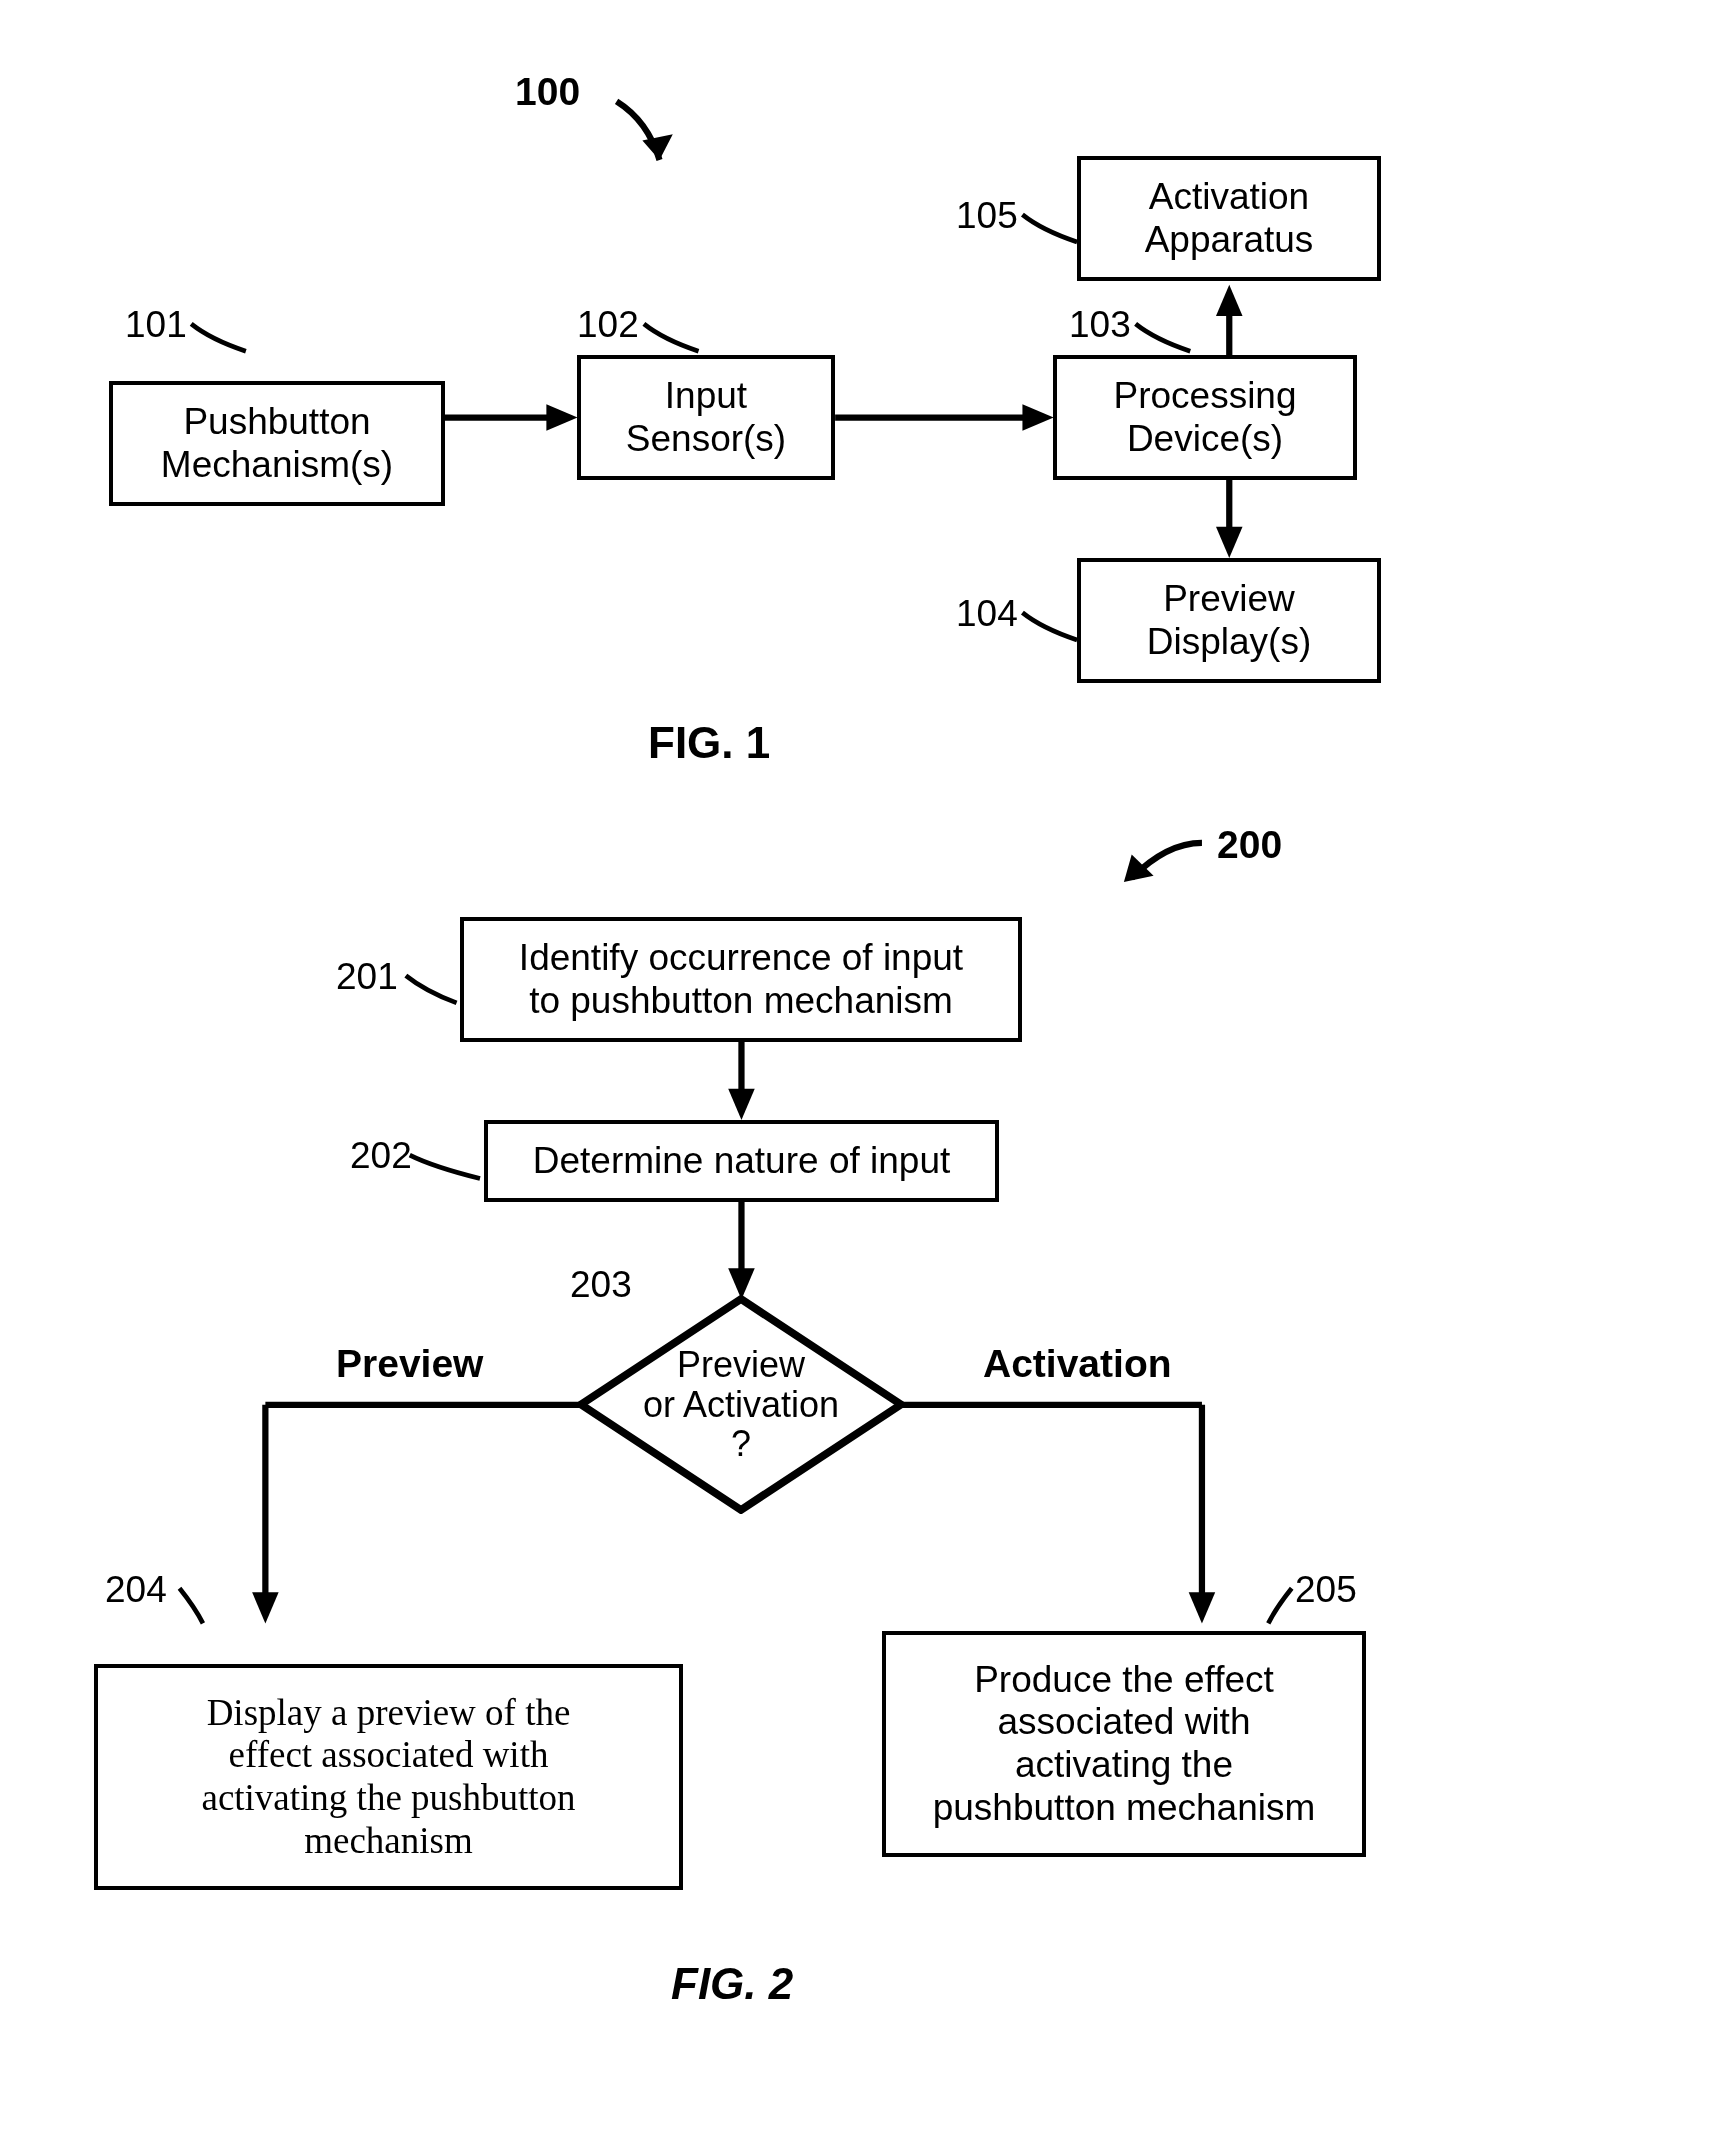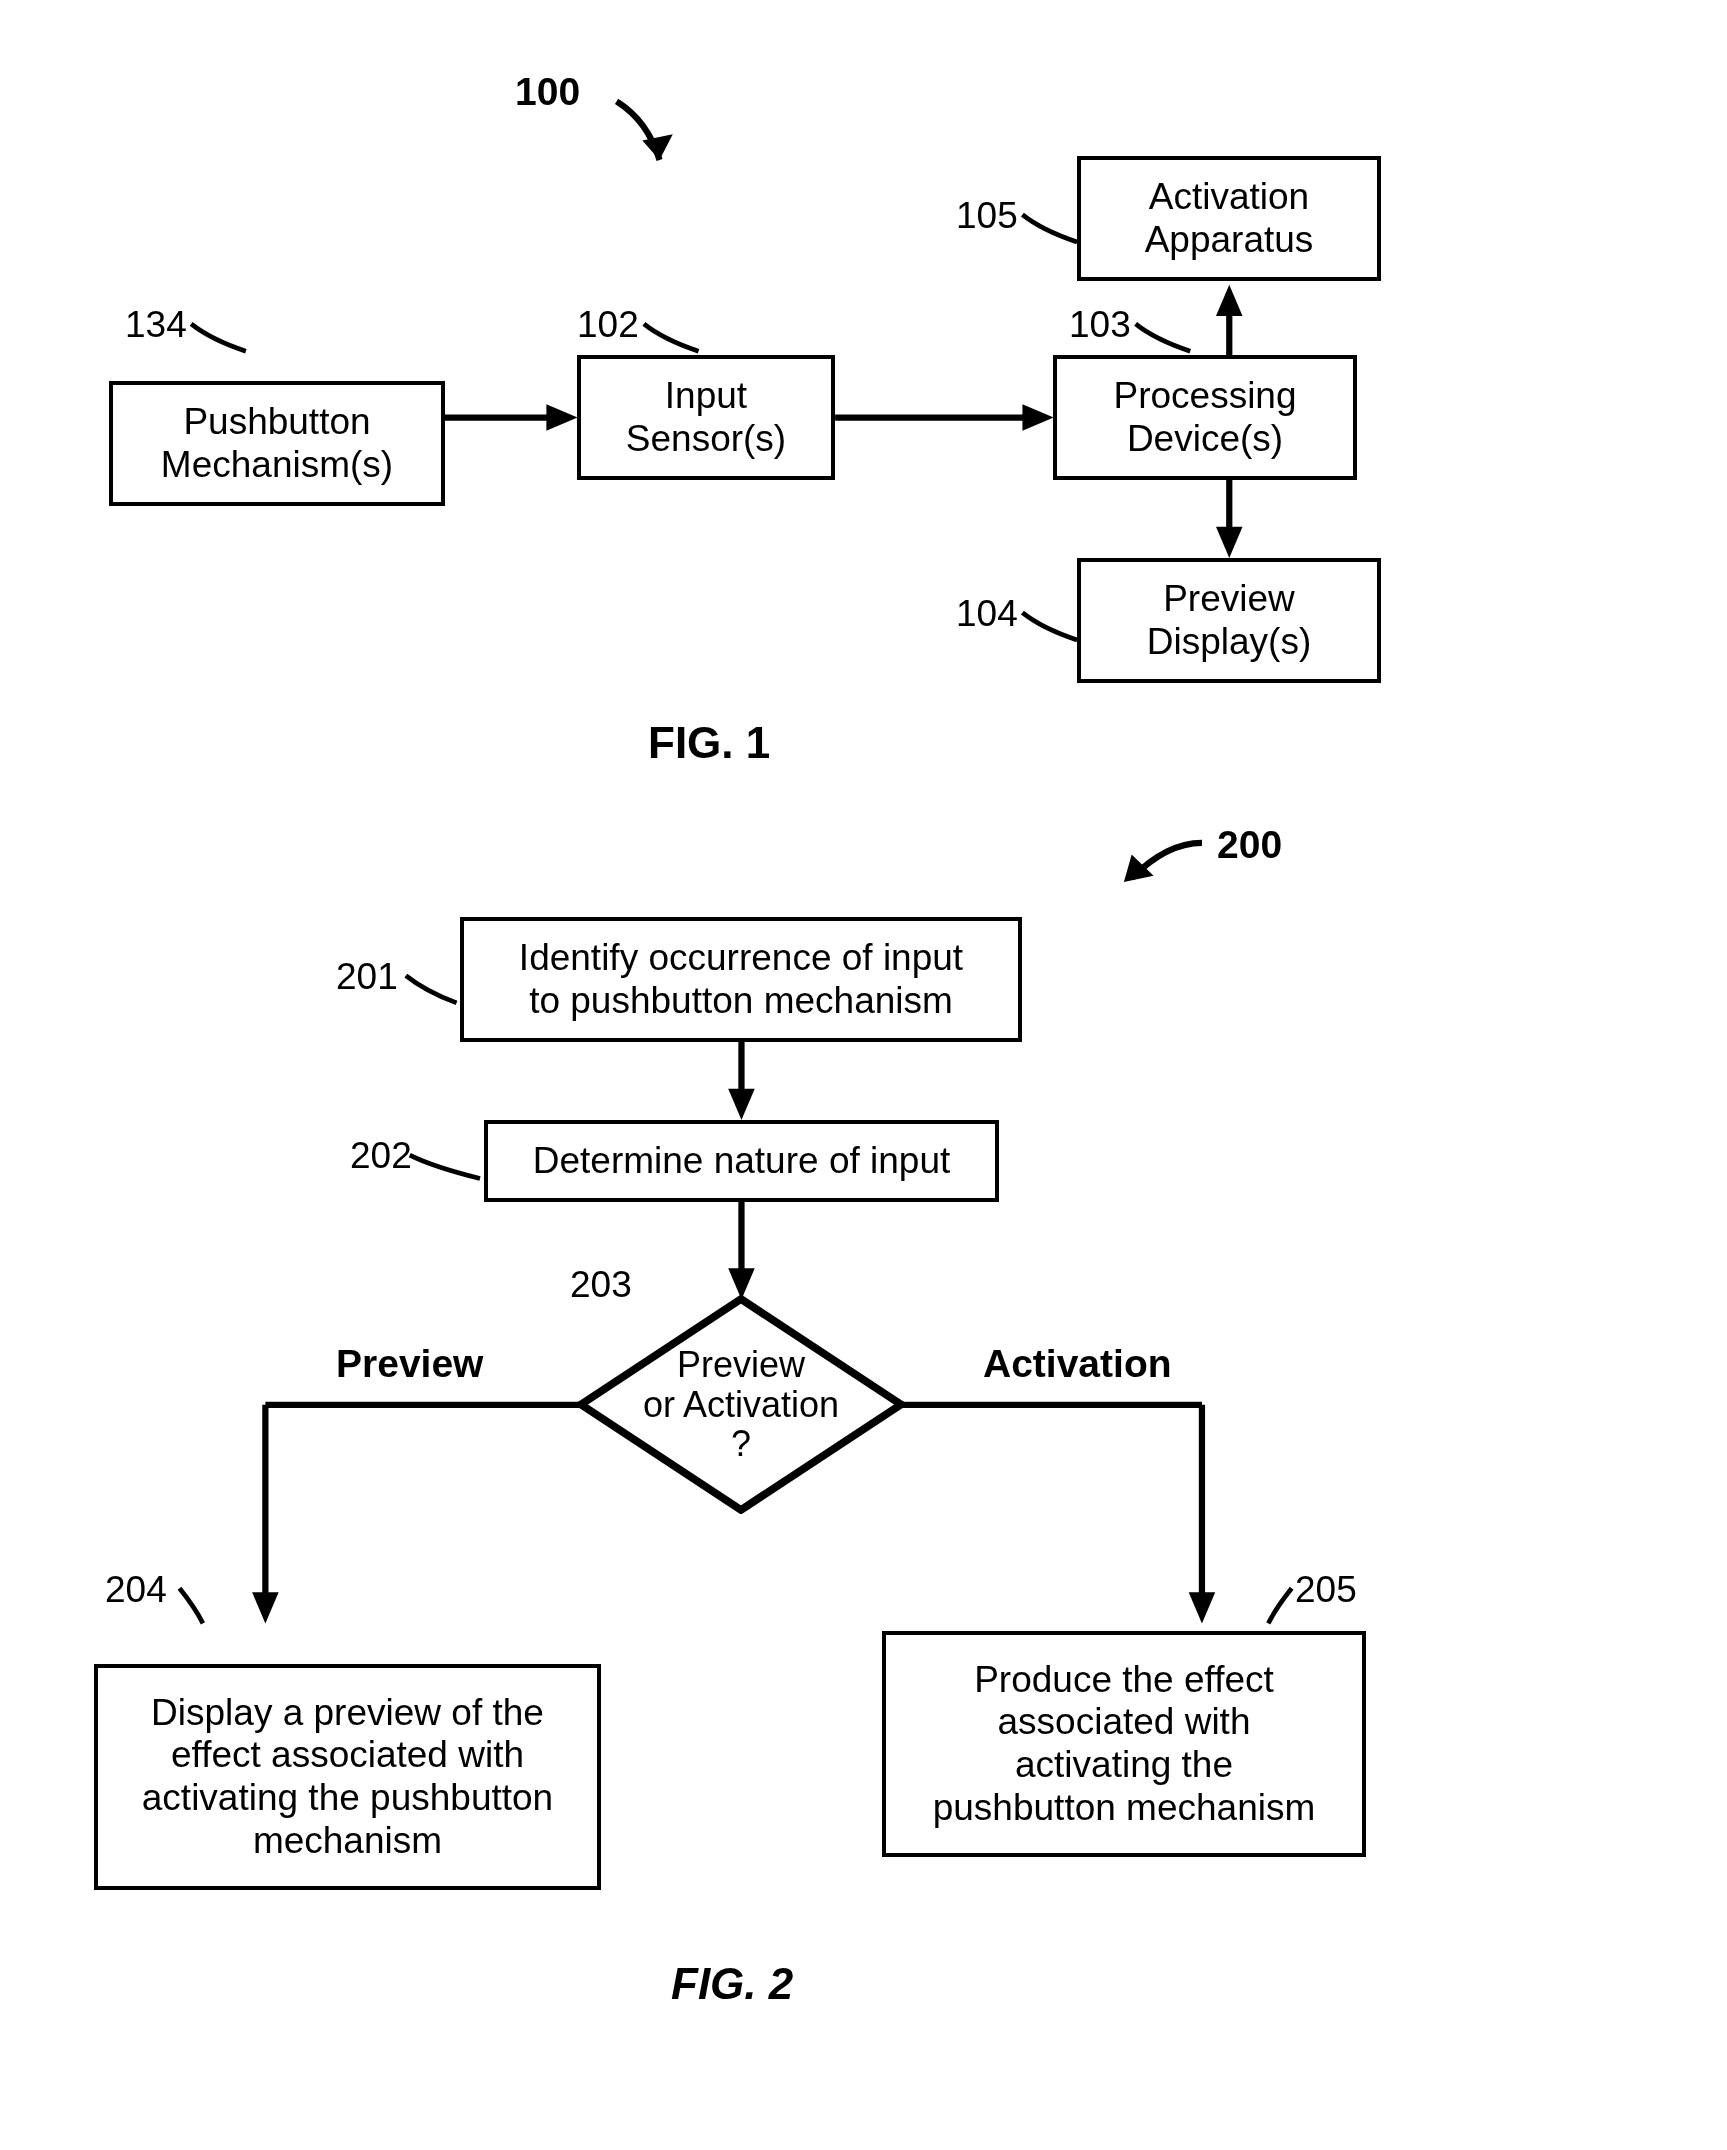--- a/index.html
+++ b/index.html
@@ -68,21 +68,21 @@
 <div class="label bold-label" style="left:515px; top:70px;">100</div>
 <svg class="arrows" viewBox="0 0 2214 2756" width="1728" height="2151">
   <path d="M 790 130 q 40 25 55 75" stroke="#000" stroke-width="8" fill="none"></path>
   <polygon points="845,205 823,180 862,172" fill="#000"></polygon>
 </svg>
 
 <div class="box" style="left:109px; top:358px; width:336px; height:125px;margin-top:23px;">
   <span style="white-space:pre-line;">Pushbutton
 Mechanism(s)</span>
 </div>
-<div class="label" style="left:125px; top:304px;">134</div>
+<div class="label" style="left:125px; top:304px;">101</div>
 <svg class="arrows" viewBox="0 0 2214 2756" width="1728" height="2151">
   <path d="M 245 415 q 25 20 70 35" stroke="#000" stroke-width="6" fill="none"></path>
 </svg>
 
 <div class="box" style="left:577px; top:355px; width:258px; height:125px;">
   <span style="white-space:pre-line;">Input
 Sensor(s)</span>
 </div>
 <div class="label" style="left:577px; top:304px;">102</div>
 <svg class="arrows" viewBox="0 0 2214 2756" width="1728" height="2151">
@@ -164,21 +164,21 @@
     <span style="white-space:pre-line;">Preview
 or Activation
 ?</span>
   </div>
 </div>
 <div class="label" style="left:570px; top:1264px;">203</div>
 
 <div class="label bold-label" style="left:336px; top:1342px;">Preview</div>
 <div class="label bold-label" style="left:983px; top:1342px;">Activation</div>
 
-<div class="box" style="left:94px; top:1664px; width:507px; height:226px;">
+<div class="box" style="left:94px; top:1664px; width:589px; height:226px;font-family:Liberation Serif, serif;">
   <span style="white-space:pre-line;">Display a preview of the
 effect associated with
 activating the pushbutton
 mechanism</span>
 </div>
 <div class="label" style="left:105px; top:1569px;">204</div>
 <svg class="arrows" viewBox="0 0 2214 2756" width="1728" height="2151">
   <path d="M 230 2035 q 20 25 30 45" stroke="#000" stroke-width="6" fill="none"></path>
 </svg>
 

